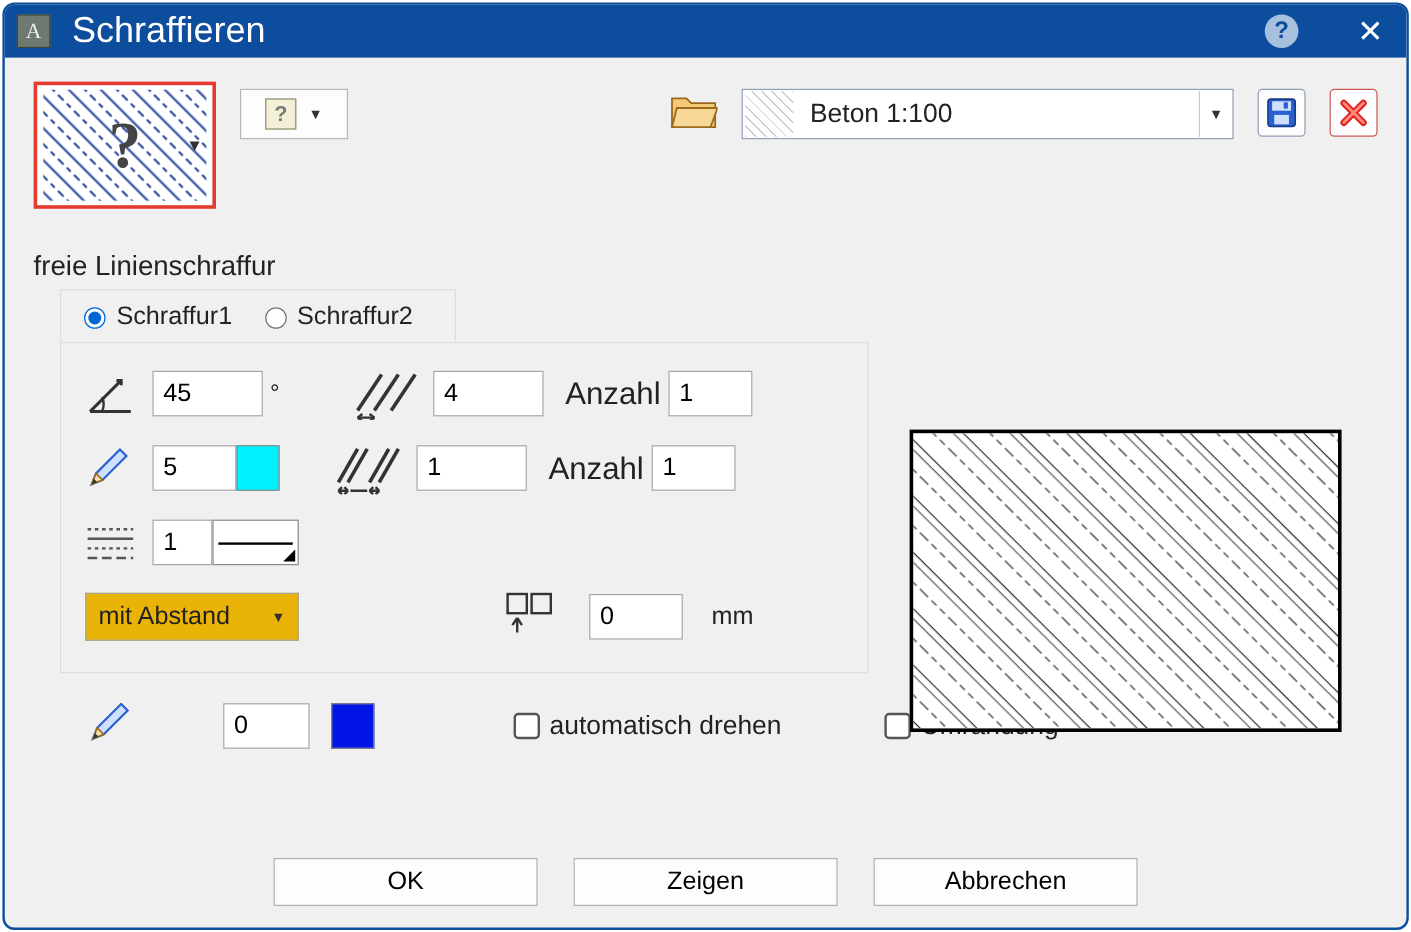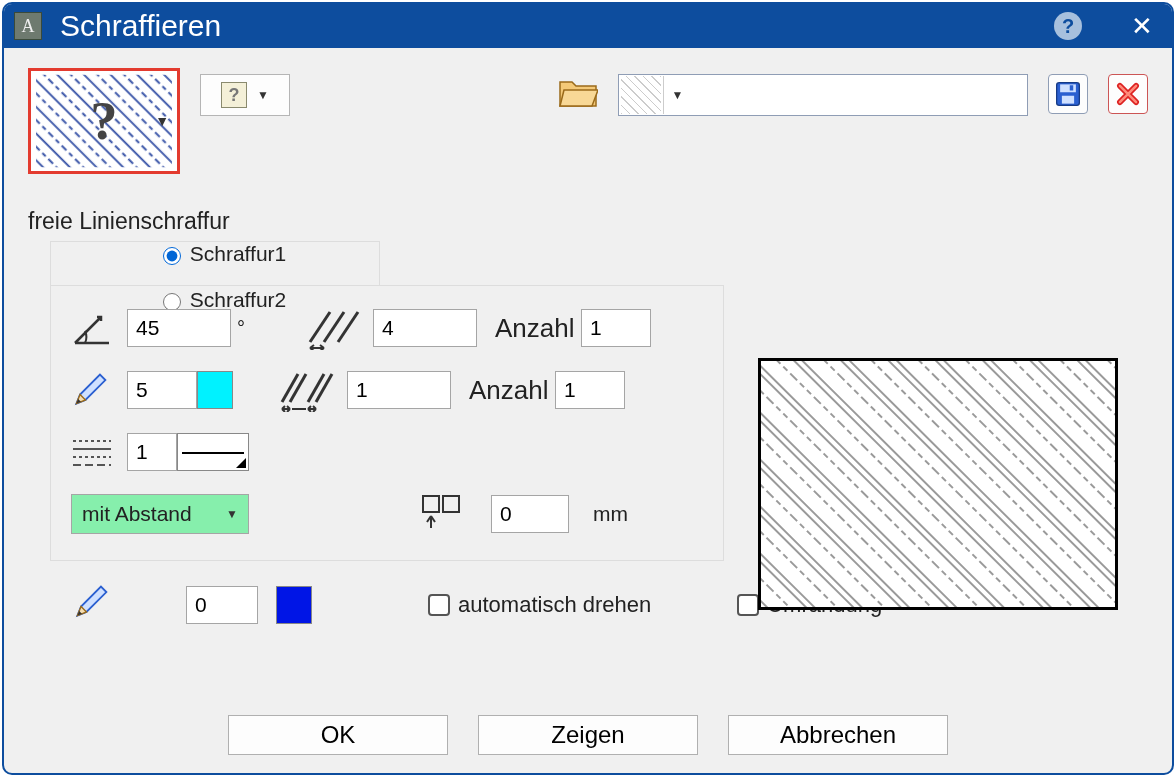--- a/index.html
+++ b/index.html
@@ -135,55 +135,54 @@
   }
   .tabs {
     border:1px solid #ddd;
     border-bottom:none;
     width: 330px;
     height: 44px;
     display:flex; align-items:center;
     padding-left:14px;
     gap:22px;
     background:#f0f0f0;
-    flex-direction:column;
   }
   .tabs label { display:flex; align-items:center; gap:6px; font-size:21px; cursor:pointer;}
   .tabs input[type=radio]{ width:18px; height:18px; accent-color:#0066d6;}
   .panel {
     border:1px solid #ddd;
     width: 674px;
     padding: 18px 16px 22px 20px;
     background:#f0f0f0;
   }
   .row { display:flex; align-items:center; height:48px; margin-bottom:14px; }
   .cell-icon { width:56px; display:flex;align-items:center;justify-content:flex-start;}
   .cell-icon svg { width:42px; height:42px; }
   .num-input {
-    width: 104px; height:38px;
+    width: 92px; height:38px;
     border:1px solid #a5a5a5;
     background:#fff;
     padding: 2px 8px;
     font-size:21px;
   }
   .unit { width:28px; text-align:left; padding-left:6px; font-size:20px;}
   .gap { width: 36px; }
   .col2-icon { width:78px; display:flex;align-items:center;justify-content:center;}
   .col2-icon svg{width:60px;height:44px;}
   .lbl { width:86px; font-size:26px;}
   .color-swatch {
     width:36px; height:38px; border:1px solid #888; display:inline-block;
   }
   .line-swatch {
     width:72px;height:38px;border:1px solid #888;background:#fff;position:relative;display:inline-block;
   }
   .line-swatch::after{content:"";position:absolute;left:4px;right:4px;top:50%;border-top:2px solid #000;}
   .line-swatch .tri{position:absolute;right:2px;bottom:2px;width:0;height:0;border-left:10px solid transparent;border-bottom:10px solid #000;}
   .combo {
-    width:178px;height:40px;border:1px solid #a5a5a5;background:#86efac;
+    width:178px;height:40px;border:1px solid #a5a5a5;background:#eab308;
     display:flex;align-items:center;padding:0 10px;justify-content:space-between;cursor:pointer;font-size:21px;
   }
   .combo .chev{font-size:12px;color:#333;}
   .preview-box {
     position:absolute;
     left: 754px; top: 310px;
     width: 360px; height: 252px;
     border:3px solid #000;
     background:#fff;
   }
@@ -198,21 +197,21 @@
   .chk { display:flex;align-items:center;gap:8px; cursor:pointer;}
   .chk .box{width:22px;height:22px;border:2px solid #555;border-radius:4px;background:#fff;}
   .button-row {
     display:flex; justify-content:center; gap:30px;
     padding: 18px 0 18px 0;
   }
   .btn {
     width:220px; height:40px;
     border:1px solid #b0b0b0;
     background:#fdfdfd;
-    font-size:24px;
+    font-size:21px;
     cursor:pointer;
   }
 </style>
 </head>
 <body>
 
 <div class="dialog">
   <div class="titlebar">
     <div class="app-icon">A</div>
     <div class="title-text">Schraffieren</div>
@@ -247,20 +246,21 @@
 
       <div class="folder-icon">
         <svg viewBox="0 0 40 32">
           <path d="M2 6 L14 6 L18 10 L38 10 L38 30 L2 30 Z" fill="#f4c978" stroke="#9a6a1a" stroke-width="1.5"></path>
           <path d="M6 14 L40 14 L34 30 L2 30 Z" fill="#f8d896" stroke="#9a6a1a" stroke-width="1.5"></path>
         </svg>
       </div>
 
       <div class="preset-select">
         <div class="swatch"></div>
+        <div class="label">Beton 1:100</div>
         <div class="chev">▼</div>
       </div>
 
       <div class="icon-btn">
         <svg viewBox="0 0 32 32" width="28" height="28">
           <rect x="3" y="3" width="26" height="26" rx="3" fill="#2a5fd0" stroke="#163a85" stroke-width="1.5"></rect>
           <rect x="7" y="5" width="18" height="9" fill="#cfe0ff"></rect>
           <rect x="9" y="18" width="14" height="9" fill="#cfe0ff"></rect>
           <rect x="18" y="6" width="4" height="6" fill="#2a5fd0"></rect>
         </svg>

